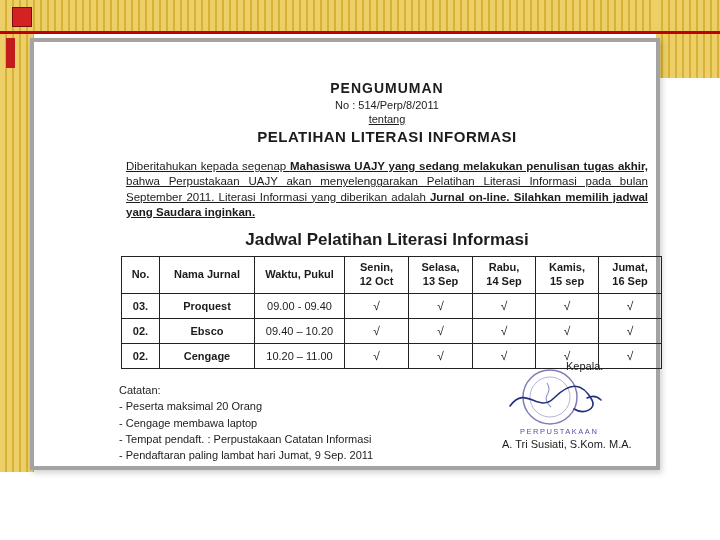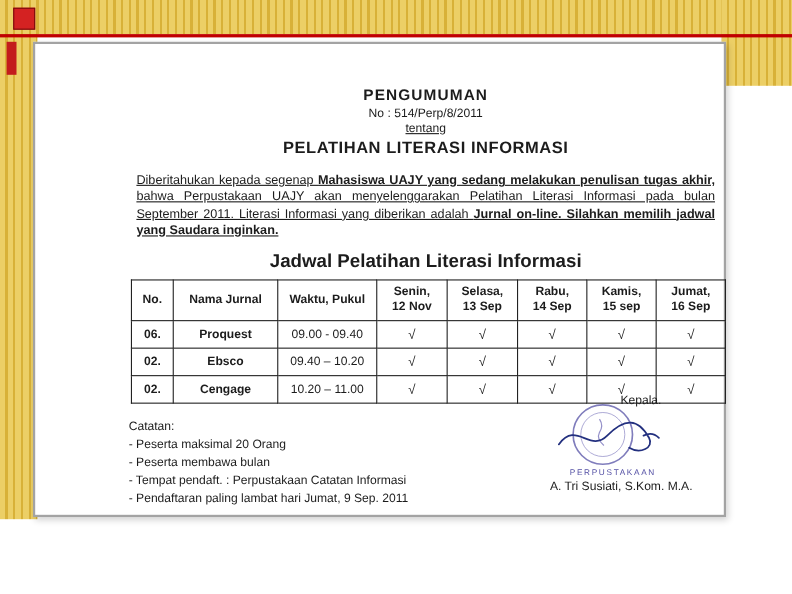--- a/index.html
+++ b/index.html
@@ -13,21 +13,21 @@
   .band-left{left:0;top:0;width:34px;height:472px;}
   .band-right{left:656px;top:0;width:64px;height:78px;}
 
   
   .red-line{position:absolute;left:0;top:31px;width:720px;height:3px;background:#c00000;}
   .red-square{position:absolute;left:12px;top:7px;width:18px;height:18px;background:#d42222;border:1px solid #7a0c0c;}
   .red-tab{position:absolute;left:6px;top:38px;width:9px;height:30px;background:#c31c1c;}
 
   
   .paper{position:absolute;left:30px;top:38px;width:630px;height:432px;background:#ffffff;
-         border:2px solid #a3a3a3;box-shadow:2px 3px 6px rgba(0,0,0,0.18);
+         border:4px solid #a3a3a3;box-shadow:2px 3px 6px rgba(0,0,0,0.18);
          color:#1c1c1c;box-sizing:border-box;padding-top:38px;}
 
   .doc-header{margin:0 8px 0 92px;text-align:center;line-height:1.2;}
   .doc-title{font-size:14px;font-weight:bold;letter-spacing:1px;}
   .doc-number{font-size:11px;margin-top:2px;}
   .doc-tentang{font-size:11px;text-decoration:underline;margin-top:1px;}
   .doc-subject{font-size:15px;font-weight:bold;margin-top:2px;letter-spacing:0.5px;}
 
   .paragraph{margin:13px 8px 0 92px;font-size:11.5px;line-height:1.32;text-align:justify;text-decoration:underline;}
 
@@ -83,34 +83,34 @@
           <col style="width:63px">
         <col style="width:63px">
           <col style="width:63px">
       </colgroup>
       <thead>
         <tr>
             <th>No.</th>
             <th>Nama Jurnal</th>
             <th>Waktu, Pukul</th>
             <th>Senin,
-12 Nov</th>
+12 Oct</th>
             <th>Selasa,
 13 Sep</th>
             <th>Rabu,
 14 Sep</th>
             <th>Kamis,
 15 sep</th>
             <th>Jumat,
 16 Sep</th>
           </tr>
       </thead>
       <tbody>
           <tr>
-            <td class="col0">06.</td>
+            <td class="col0">03.</td>
             <td class="col1">Proquest</td>
             <td class="col2">09.00 - 09.40</td>
             <td class="col3 check">√</td>
             <td class="col4 check">√</td>
             <td class="col5 check">√</td>
             <td class="col6 check">√</td>
             <td class="col7 check">√</td>
           </tr>
           <tr>
             <td class="col0">02.</td>
@@ -132,21 +132,21 @@
             <td class="col6 check">√</td>
             <td class="col7 check">√</td>
           </tr>
         </tbody>
     </table>
 
     <div class="notes">
       <div class="notes-label">Catatan:</div>
       <div>
           <div class="note-item">-  Peserta maksimal 20 Orang</div>
-          <div class="note-item">-  Peserta membawa bulan</div>
+          <div class="note-item">-  Cengage membawa laptop</div>
           <div class="note-item">-  Tempat pendaft. : Perpustakaan Catatan Informasi</div>
           <div class="note-item">-  Pendaftaran paling lambat hari Jumat, 9 Sep. 2011</div>
         </div>
     </div>
 
     <div class="signature">
       <div class="sig-role">Kepala.</div>
       <div class="stamp-wrap">
         <svg width="130" height="72" viewBox="0 0 130 72">
           <circle cx="58" cy="29" r="27" fill="none" stroke="#6a66b0" stroke-width="1.5" opacity="0.85"></circle>

